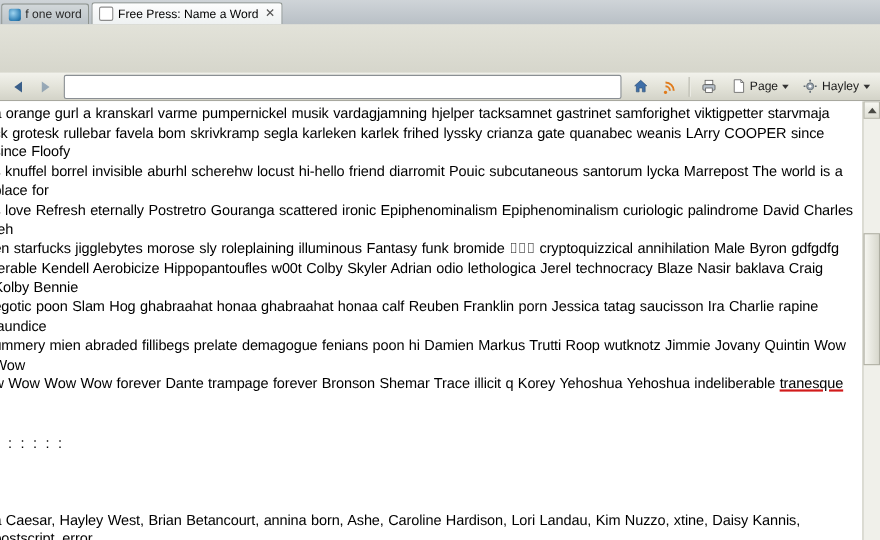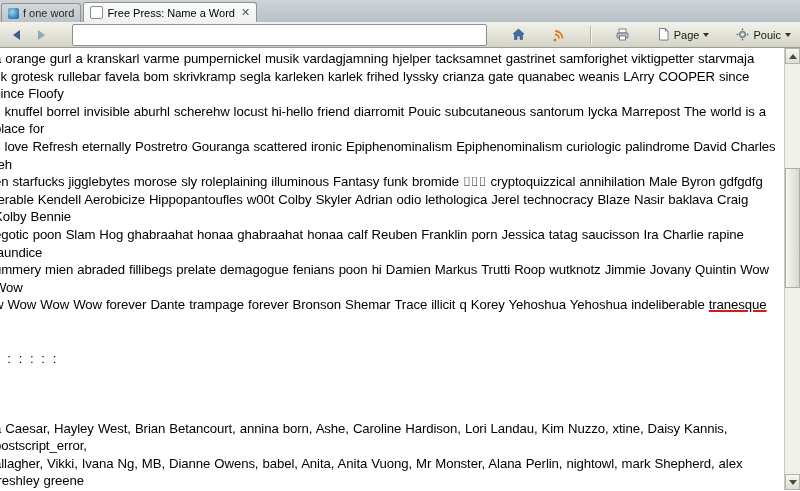--- a/index.html
+++ b/index.html
@@ -82,21 +82,22 @@
   }
   .tab-label { overflow: hidden; text-overflow: ellipsis; }
 
   .toolbar {
     display: flex;
     align-items: center;
     height: 25px;
     padding: 1px 4px;
     background: linear-gradient(to bottom, #f2f2ec 0%, #e2e2d8 55%, #d3d3c8 100%);
     box-sizing: border-box;
-    gap: 16px;
+    gap: 2px;
+    margin-top: 44px;
   }
   .navgroup { display: flex; align-items: center; gap: 1px; }
   .navbtn {
     width: 22px; height: 21px;
     display: flex; align-items: center; justify-content: center;
     border: 1px solid transparent;
     border-radius: 3px;
   }
   .navbtn.disabled { opacity: 0.45; }
   .arrow-left, .arrow-right {
@@ -306,21 +307,21 @@
             <circle cx="7.5" cy="7.5" r="3.2" fill="#9aa4ad" stroke="#5c666f" stroke-width="0.8"></circle>
             <circle cx="7.5" cy="7.5" r="1.2" fill="#fff"></circle>
             <g stroke="#5c666f" stroke-width="1.4">
               <line x1="7.5" y1="1.6" x2="7.5" y2="3.2"></line>
               <line x1="7.5" y1="11.8" x2="7.5" y2="13.4"></line>
               <line x1="1.6" y1="7.5" x2="3.2" y2="7.5"></line>
               <line x1="11.8" y1="7.5" x2="13.4" y2="7.5"></line>
             </g>
           </svg>
       </span>
-      <span>Pouic</span>
+      <span>Hayley</span>
       <span class="caret"></span>
     </div>
   </div>
 </div>
 
 <div class="viewport">
 
   <div class="page">
 
     <div class="blocktext">

